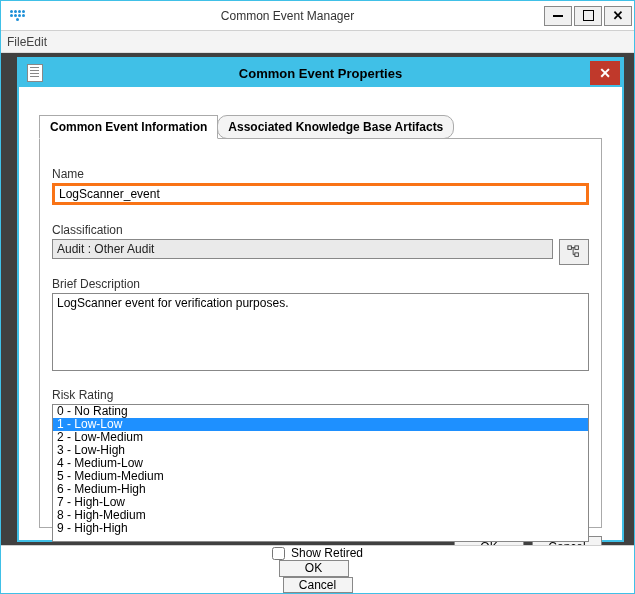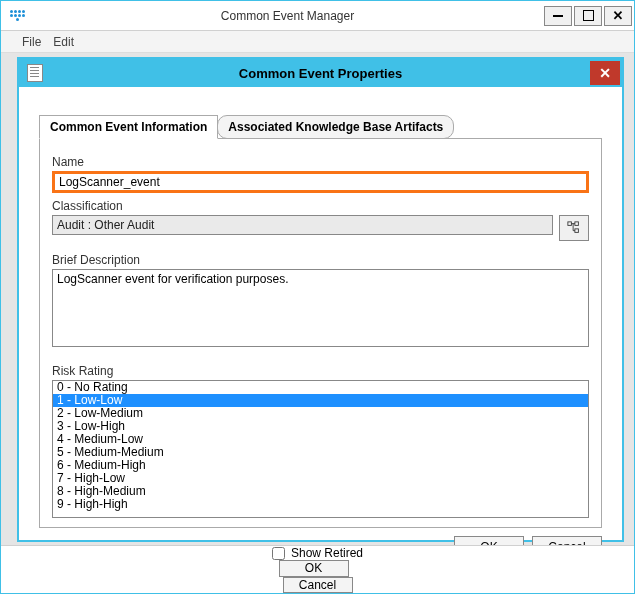--- a/index.html
+++ b/index.html
@@ -1,48 +1,48 @@
 <!DOCTYPE html>
 <html><head>
 <meta charset="utf-8">
 <style>
   * { box-sizing: border-box; margin: 0; padding: 0; font-family: "Segoe UI", Tahoma, sans-serif; font-size: 12px; }
   body { background: #fff; width: 635px; height: 594px; overflow: hidden; }
 
   
-  .outer-window { width: 635px; height: 594px; border: 1px solid #40c0e7; background: #e5e5e5; position: relative; }
+  .outer-window { width: 635px; height: 594px; border: 1px solid #40c0e7; background: #404040; position: relative; }
   .outer-titlebar { height: 30px; background: #fff; border-bottom: 1px solid #d0d0d0; display: flex; align-items: center; }
   .outer-titlebar .app-icon { width: 16px; height: 16px; margin: 0 8px; display: flex; flex-wrap: wrap; align-content: center; justify-content: center; gap: 1px; }
   .outer-titlebar .app-icon span { width: 3px; height: 3px; background: #1e90d8; border-radius: 50%; display: block; }
   .outer-titlebar .title { flex: 1; text-align: center; color: #333; font-size: 12px; }
   .win-controls { display: flex; margin-right: 2px; }
   .win-btn { width: 28px; height: 20px; border: 1px solid #888; background: #f0f0f0; margin-left: 2px; display: flex; align-items: center; justify-content: center; cursor: default; }
   .win-btn.minimize::after { content: ""; width: 10px; height: 2px; background: #000; }
   .win-btn.maximize::after { content: ""; width: 9px; height: 9px; border: 1px solid #000; }
   .win-btn.close-x { font-weight: bold; font-size: 13px; }
 
-  .menubar { height: 22px; background: #f4f4f4; display: flex; align-items: center; padding: 0 21px; gap: 12px; color: #444; border-bottom: 1px solid #ddd; }
+  .menubar { height: 22px; background: #f4f4f4; display: flex; align-items: center; padding: 0 6px; gap: 0; color: #444; border-bottom: 1px solid #ddd; }
   .menubar span { cursor: default; }
 
   
   .inner-dialog { position: absolute; top: 56px; left: 16px; width: 607px; height: 485px; border: 2px solid #40c0e7; background: #fff; }
   .inner-titlebar { height: 28px; background: #40c0e7; display: flex; align-items: center; }
   .inner-titlebar .doc-icon { width: 16px; height: 18px; background: #fff; border: 1px solid #888; margin: 0 8px; position: relative; }
   .inner-titlebar .doc-icon::after { content: ""; position: absolute; left: 2px; top: 2px; width: 9px; height: 1px; background: #888; box-shadow: 0 3px 0 #888, 0 6px 0 #888, 0 9px 0 #888; }
   .inner-titlebar .title { flex: 1; text-align: center; font-weight: bold; color: #000; font-size: 13px; }
   .inner-close { width: 30px; height: 24px; background: #c0392b; color: #fff; display: flex; align-items: center; justify-content: center; font-weight: bold; font-size: 14px; cursor: pointer; margin-right: 2px; }
 
   .tabs { display: flex; margin: 28px 0 0 20px; font-weight: bold; }
   .tab { padding: 4px 10px; border: 1px solid #aaa; background: #f4f4f4; cursor: pointer; position: relative; }
   .tab.active { background: #fff; border-bottom: 1px solid #fff; z-index: 2; }
   .tab + .tab { margin-left: -1px; border-radius: 10px; }
 
   .tab-body { border: 1px solid #aaa; margin: -1px 20px 0 20px; padding: 10px 12px 8px 12px; height: 390px; position: relative; }
 
-  .field-label { color: #333; margin-bottom: 2px; margin-top: 6px; }
+  .field-label { color: #333; margin-bottom: 2px; margin-top: 18px; }
   .text-input { width: 100%; height: 20px; border: 3px solid #f97316; padding: 8px 4px; font-size: 12px; background: #fff; }
   .classif-row { display: flex; gap: 6px; align-items: stretch; }
   .classif-input { flex: 1; height: 20px; border: 1px solid #888; background: #eaeaea; padding: 1px 4px; color: #222; }
   .picker-btn { width: 30px; height: 26px; border: 1px solid #888; background: #f0f0f0; display: flex; align-items: center; justify-content: center; cursor: pointer; }
   .picker-btn svg { width: 14px; height: 14px; }
 
   .textarea { width: 100%; height: 78px; border: 1px solid #888; padding: 2px 4px; resize: none; font-family: inherit; font-size: 12px; background: #fff; }
 
   .listbox { width: 100%; height: 138px; border: 1px solid #888; overflow: hidden; background: #fff; }
   .list-item { padding: 0 4px; line-height: 13px; font-size: 12px; cursor: default; white-space: nowrap; }

